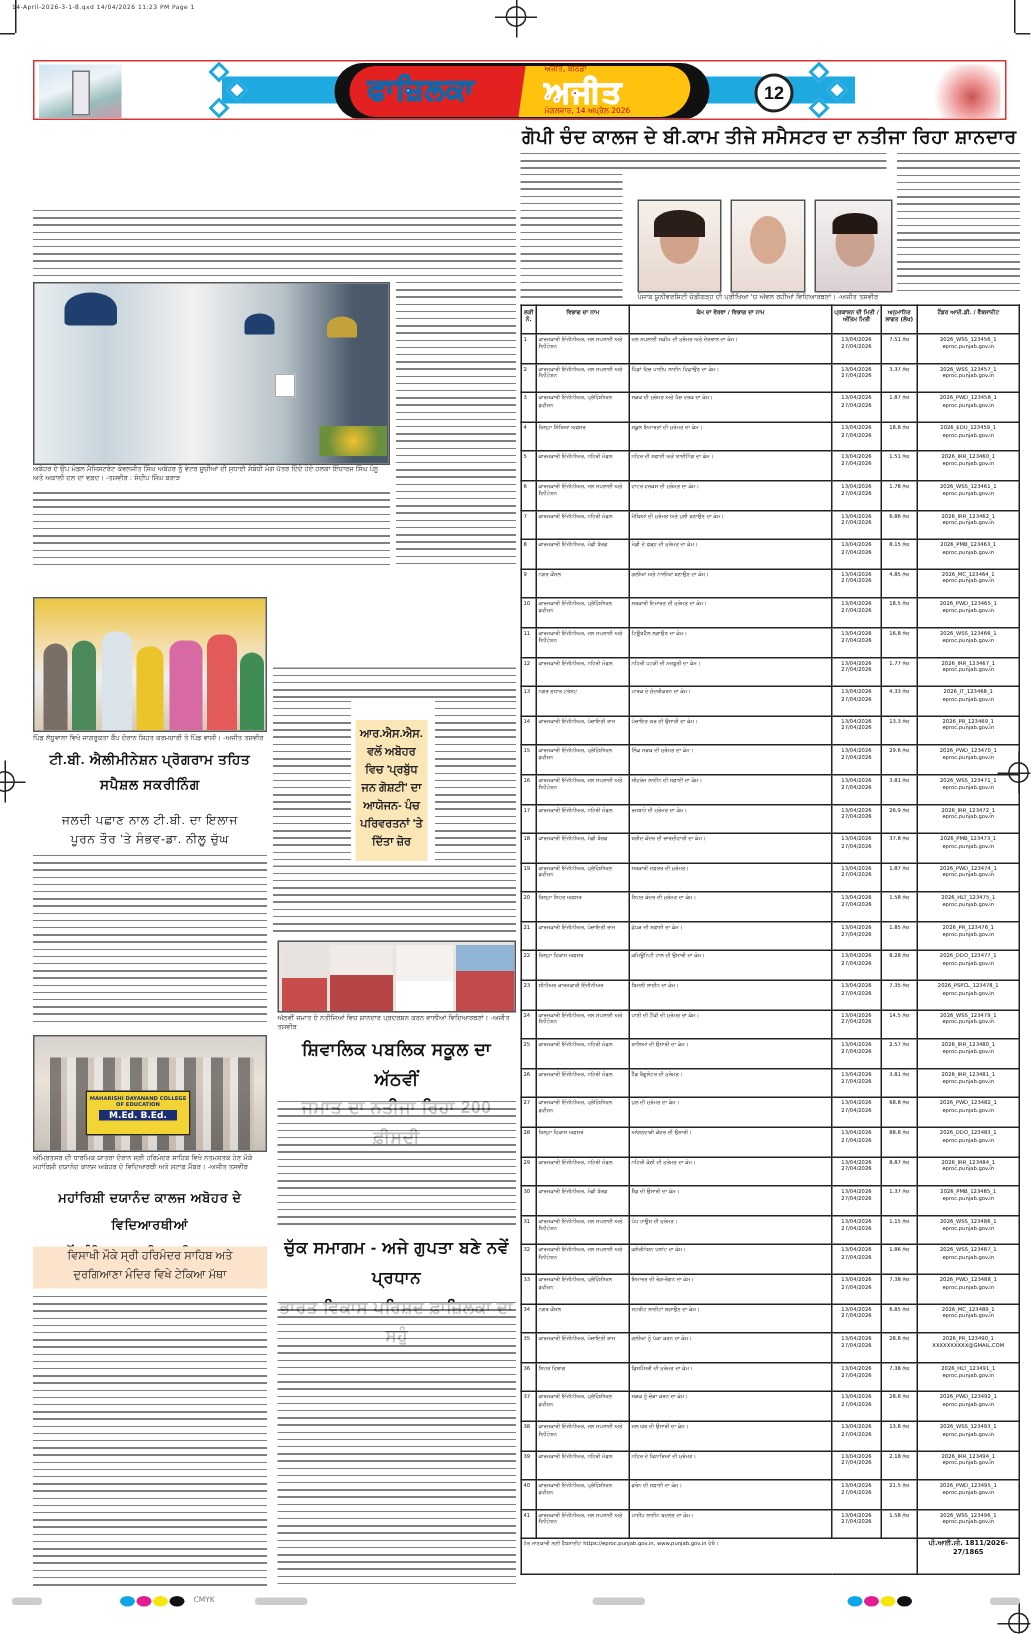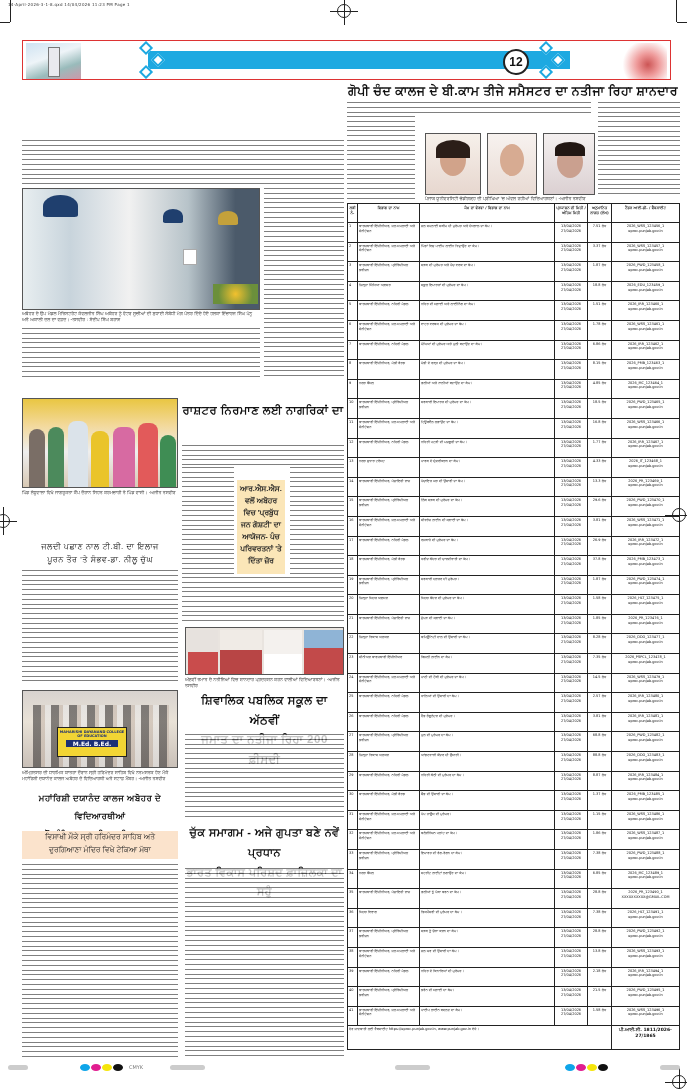--- a/index.html
+++ b/index.html
@@ -73,20 +73,28 @@
     <div class="dia" style="left:8px;top:2px"></div>
       <div class="dia" style="left:20px;top:14px"></div>
       <div class="dia" style="left:8px;top:26px"></div>
   </div>
   <div class="diamonds" style="left:510px">
     <div class="dia" style="left:8px;top:2px"></div>
       <div class="dia" style="left:20px;top:14px"></div>
       <div class="dia" style="left:8px;top:26px"></div>
   </div>
   <div class="pic-r"></div>
+  <div class="logo">
+    <div class="red"></div>
+      <div class="yel"></div>
+    <div class="fz">ਫਾਜ਼ਿਲਕਾ</div>
+    <div class="tag">ਅਜੀਤ, ਬਠਿੰਡਾ</div>
+    <div class="aj">ਅਜੀਤ</div>
+    <div class="date">ਮੰਗਲਵਾਰ, 14 ਅਪ੍ਰੈਲ 2026</div>
+  </div>
   <div class="pgno">12</div>
 </div>
 
 <div class="h" style="left:4px;top:86px;width:340px;font-size:20px">
 </div>
 <div class="txt" style="left:22px;top:140px;width:322px;height:48px"></div>
 <div class="photo" style="left:22px;top:188px;width:238px;height:122px;background:linear-gradient(90deg,#e8eef0 0%,#c8d4dc 20%,#f1f1f1 45%,#b7c3c9 70%,#4b5a6a 90%)">
   <div style="position:absolute;left:20px;top:6px;width:35px;height:22px;background:#1f3f6e;border-radius:50% 50% 10% 10%"></div>
   <div style="position:absolute;left:140px;top:20px;width:20px;height:14px;background:#1f3f6e;border-radius:50% 50% 10% 10%"></div>
   <div style="position:absolute;left:195px;top:22px;width:20px;height:14px;background:#c4a13b;border-radius:50% 50% 10% 10%"></div>
@@ -478,29 +486,29 @@
   <div style="position:absolute;left:6px;top:30px;width:16px;height:58px;background:#7a6e66;border-radius:8px 8px 0 0"></div>
   <div style="position:absolute;left:25px;top:28px;width:16px;height:60px;background:#4c8a5c;border-radius:8px 8px 0 0"></div>
   <div style="position:absolute;left:45px;top:22px;width:20px;height:66px;background:#dbe3ea;border-radius:8px 8px 0 0"></div>
   <div style="position:absolute;left:68px;top:32px;width:18px;height:56px;background:#eac42a;border-radius:8px 8px 0 0"></div>
   <div style="position:absolute;left:90px;top:28px;width:22px;height:60px;background:#d76aa2;border-radius:8px 8px 0 0"></div>
   <div style="position:absolute;left:115px;top:24px;width:20px;height:64px;background:#e25a5a;border-radius:8px 8px 0 0"></div>
   <div style="position:absolute;left:137px;top:36px;width:16px;height:52px;background:#3f8d54;border-radius:8px 8px 0 0"></div>
 </div>
 <div class="cap" style="left:22px;top:490px;width:156px"><span>ਪਿੰਡ ਲੱਧੂਵਾਲਾ ਵਿਖੇ ਜਾਗਰੂਕਤਾ ਕੈਂਪ ਦੌਰਾਨ ਸਿਹਤ ਕਰਮਚਾਰੀ ਤੇ ਪਿੰਡ ਵਾਸੀ।</span> <span>-ਅਜੀਤ ਤਸਵੀਰ</span></div>
 <div class="h" style="left:182px;top:401px;width:162px;font-size:11.5px;line-height:1.7">
-  <div>ਰਾਸ਼ਟਰ ਨਿਰਮਾਣ ਲਈ ਨਾਗਰਿਕਾਂ ਦਾ</div>
 </div>
 <div class="txt" style="left:182px;top:445px;width:162px;height:22px"></div>
 <div class="txt" style="left:182px;top:467px;width:52px;height:108px"></div>
 <div class="box" style="left:237px;top:480px;width:48px;height:94px;font-size:7.5px;padding:3px;line-height:1.6">ਆਰ.ਐਸ.ਐਸ. ਵਲੋਂ ਅਬੋਹਰ ਵਿਚ 'ਪ੍ਰਬੁੱਧ ਜਨ ਗੋਸ਼ਟੀ' ਦਾ ਆਯੋਜਨ- ਪੰਚ ਪਰਿਵਰਤਨਾਂ 'ਤੇ ਦਿੱਤਾ ਜ਼ੋਰ</div>
 <div class="txt" style="left:290px;top:467px;width:54px;height:108px"></div>
 <div class="txt" style="left:182px;top:577px;width:162px;height:46px"></div>
 
 <div class="h" style="left:22px;top:498px;width:156px;font-size:9px;line-height:1.9">
+  <div>ਟੀ.ਬੀ. ਐਲੀਮੀਨੇਸ਼ਨ ਪ੍ਰੋਗਰਾਮ ਤਹਿਤ ਸਪੈਸ਼ਲ ਸਕਰੀਨਿੰਗ</div>
 </div>
 <div class="h" style="left:22px;top:541px;width:156px;font-size:8px;font-weight:normal;line-height:1.6">
   <div>ਜਲਦੀ ਪਛਾਣ ਨਾਲ ਟੀ.ਬੀ. ਦਾ ਇਲਾਜ</div>
   <div>ਪੂਰਨ ਤੌਰ 'ਤੇ ਸੰਭਵ-ਡਾ. ਨੀਲੂ ਚੁੱਘ</div>
 </div>
 <div class="txt" style="left:22px;top:570px;width:156px;height:112px"></div>
 
 <div class="photo" style="left:185px;top:627px;width:159px;height:48px;background:#e9e4df">
   <div style="position:absolute;left:2px;top:2px;width:30px;height:44px;background:linear-gradient(#e7e2de 50%,#c94c4c 50%)"></div>
   <div style="position:absolute;left:34px;top:2px;width:42px;height:44px;background:linear-gradient(#f0ebe6 45%,#b84545 45%)"></div>

